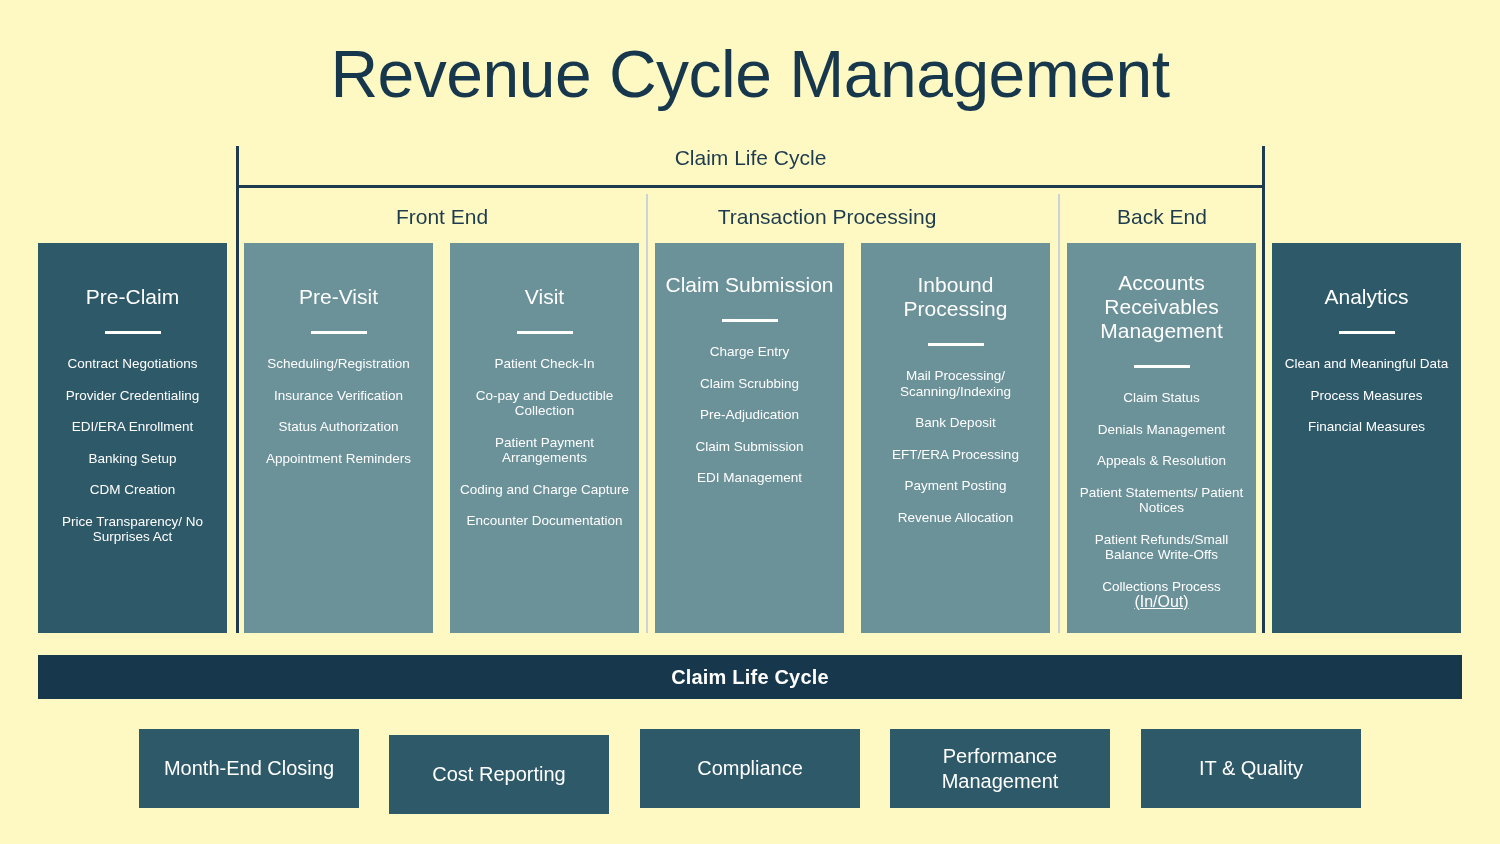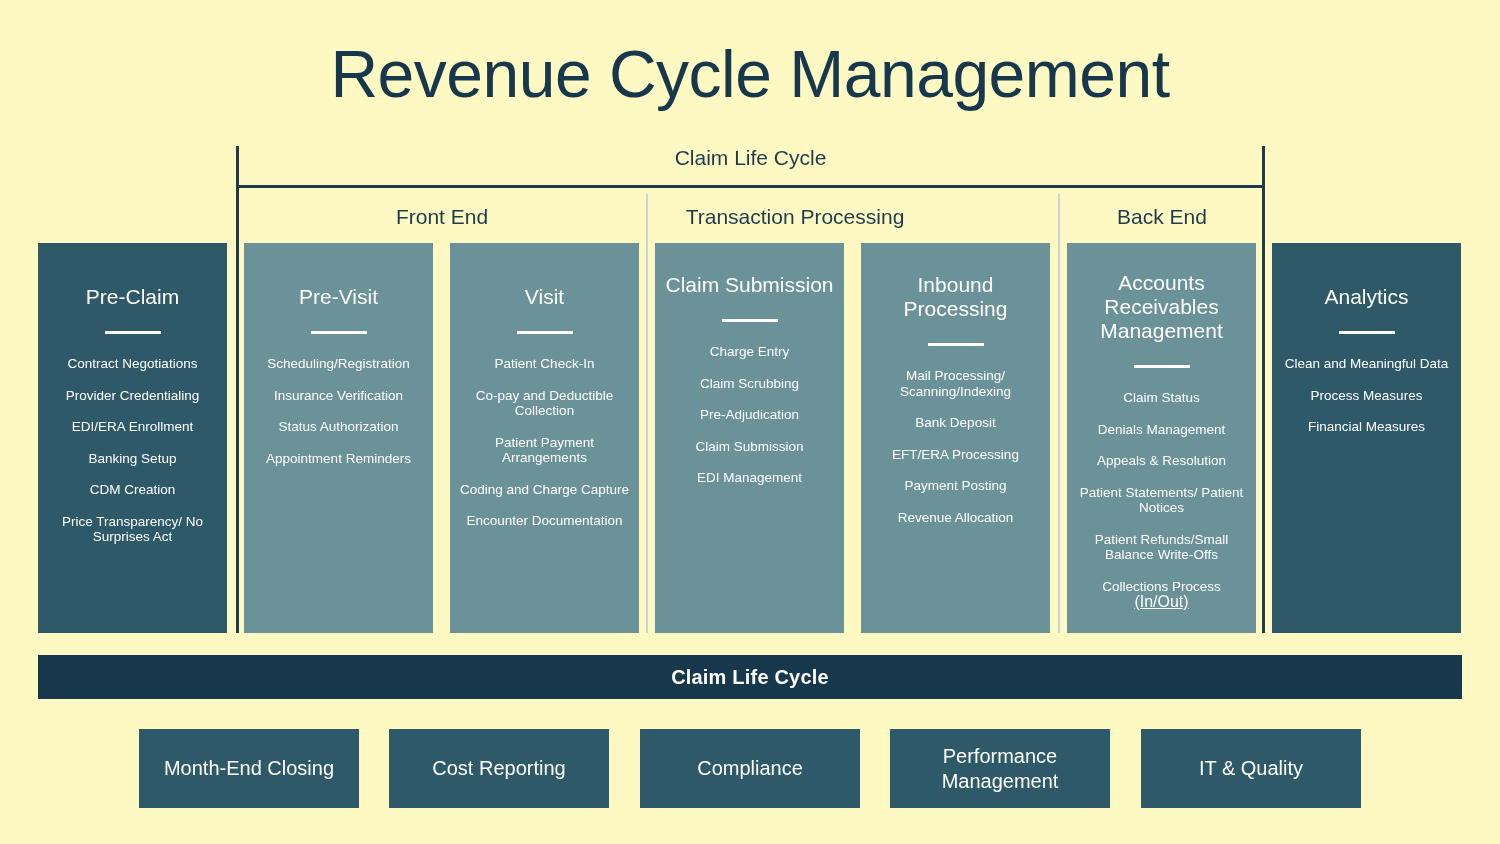--- a/index.html
+++ b/index.html
@@ -78,21 +78,21 @@
   .group-label {
     position: absolute;
     top: 203px;
     text-align: center;
     font-size: 21px;
     color: #1d3c4f;
     line-height: 28px;
     white-space: nowrap;
   }
   .group-label.g1 { left: 238px;  width: 408px; }
-  .group-label.g2 { left: 616px;  width: 358px; }
+  .group-label.g2 { left: 648px;  width: 358px; }
   .group-label.g3 { left: 1060px; width: 204px; }
 
   
   .card {
     position: absolute;
     top: 243px;
     width: 189px;
     height: 390px;
     padding: 22px 8px 10px 8px;
     display: flex;
@@ -183,21 +183,21 @@
     justify-content: center;
     text-align: center;
     padding: 0 10px;
   }
   .footer-box-label {
     font-size: 20px;
     color: #ffffff;
     line-height: 25px;
   }
   .f0 { left: 139px; }
-  .f1 { left: 389px; }
+  .f1 { left: 389px; margin-top: 6px; }
   .f2 { left: 640px; }
   .f3 { left: 890px; }
   .f4 { left: 1141px; }
 </style>
 </head>
 <body>
 
 <div id="canvas">
 
   <h1 class="page-title">Revenue Cycle Management</h1>

